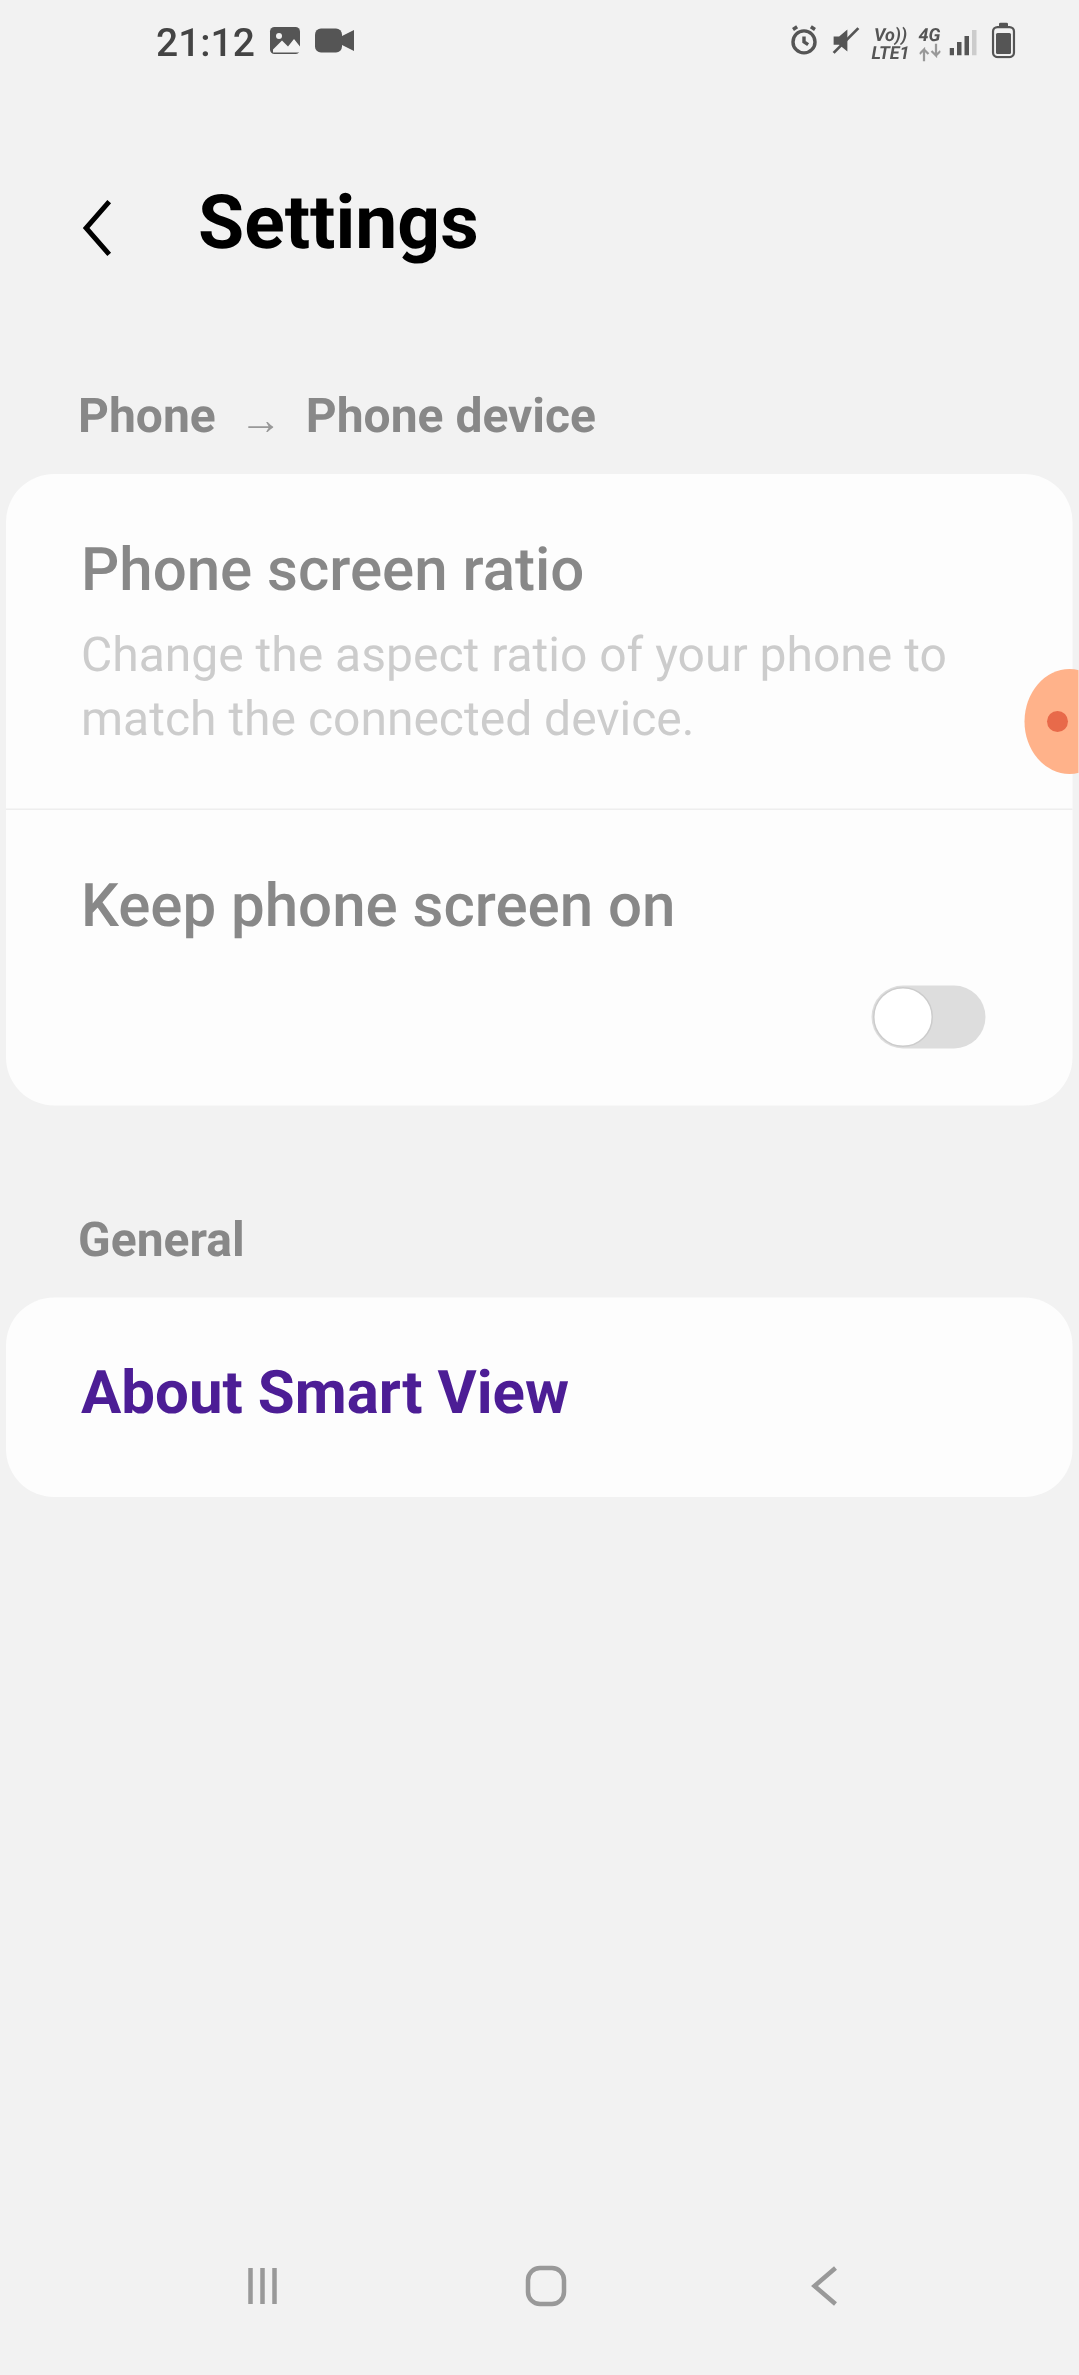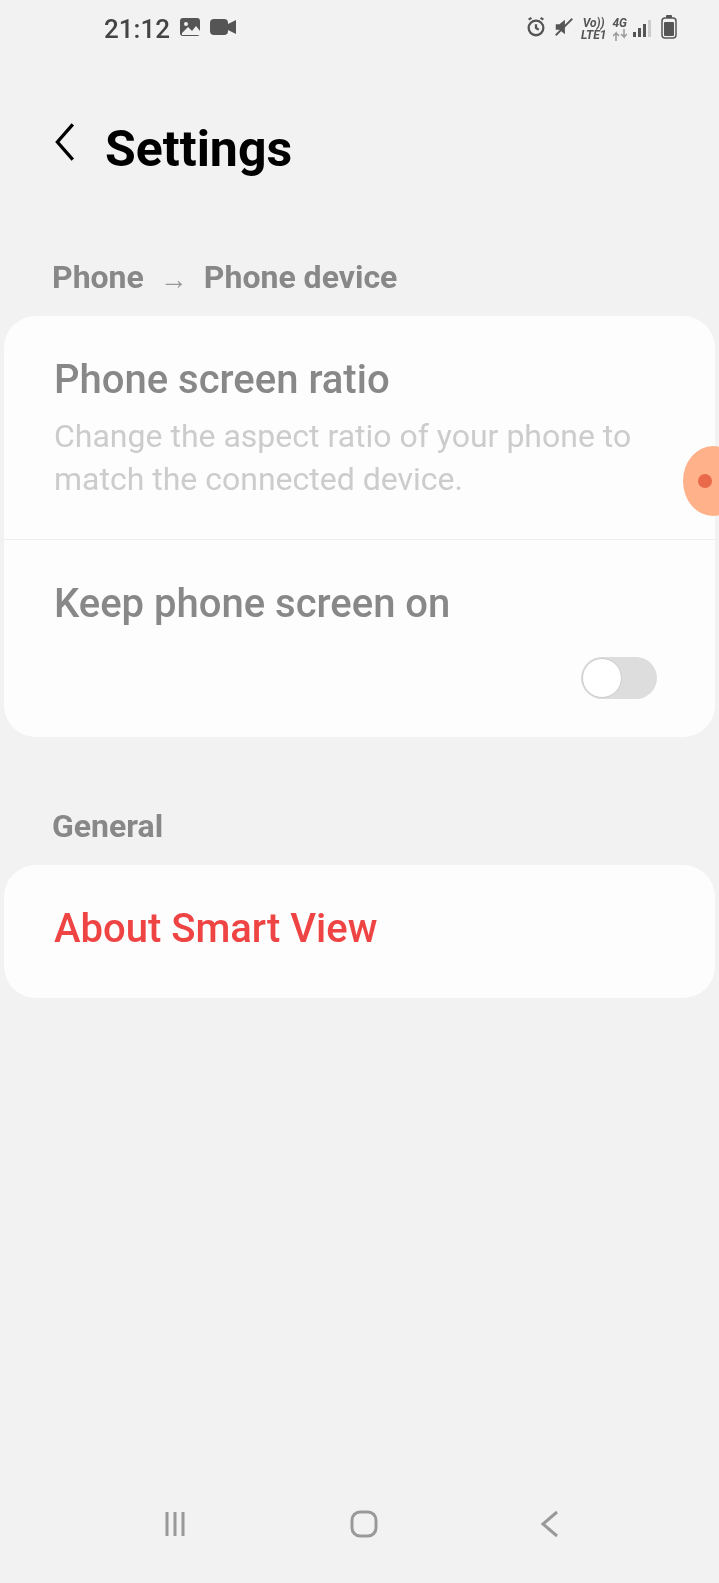--- a/index.html
+++ b/index.html
@@ -55,23 +55,23 @@
       font-weight: 700;
       color: #555;
       line-height: 1;
       text-align: center;
       font-style: italic;
     }
     
     
     .header {
       display: flex;
-      align-items: flex-start;
+      align-items: flex-end;
       padding: 70px 40px 30px 48px;
-      gap: 25px;
+      gap: 52px;
     }
     
     .back-chevron {
       color: #000;
     }
     
     .header-title {
       font-size: 50px;
       font-weight: 700;
       color: #000;
@@ -115,21 +115,22 @@
       font-weight: 500;
       color: #888;
       margin-bottom: 8px;
     }
     
     .setting-title.disabled {
       color: #888;
     }
     
     .setting-title.enabled {
-      color: #ef4444;
+      color: #4c1d95;
+      font-weight: bold;
     }
     
     .setting-desc {
       font-size: 32px;
       color: #ccc;
       line-height: 1.35;
       margin-top: 12px;
     }
     
     .switch-row {

